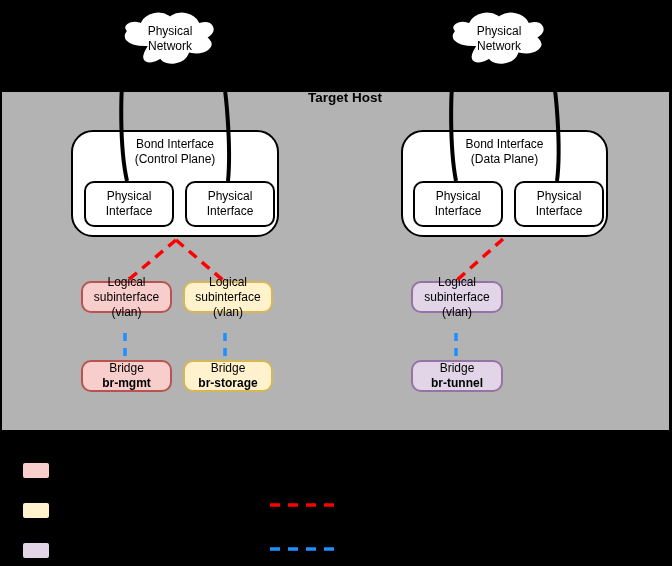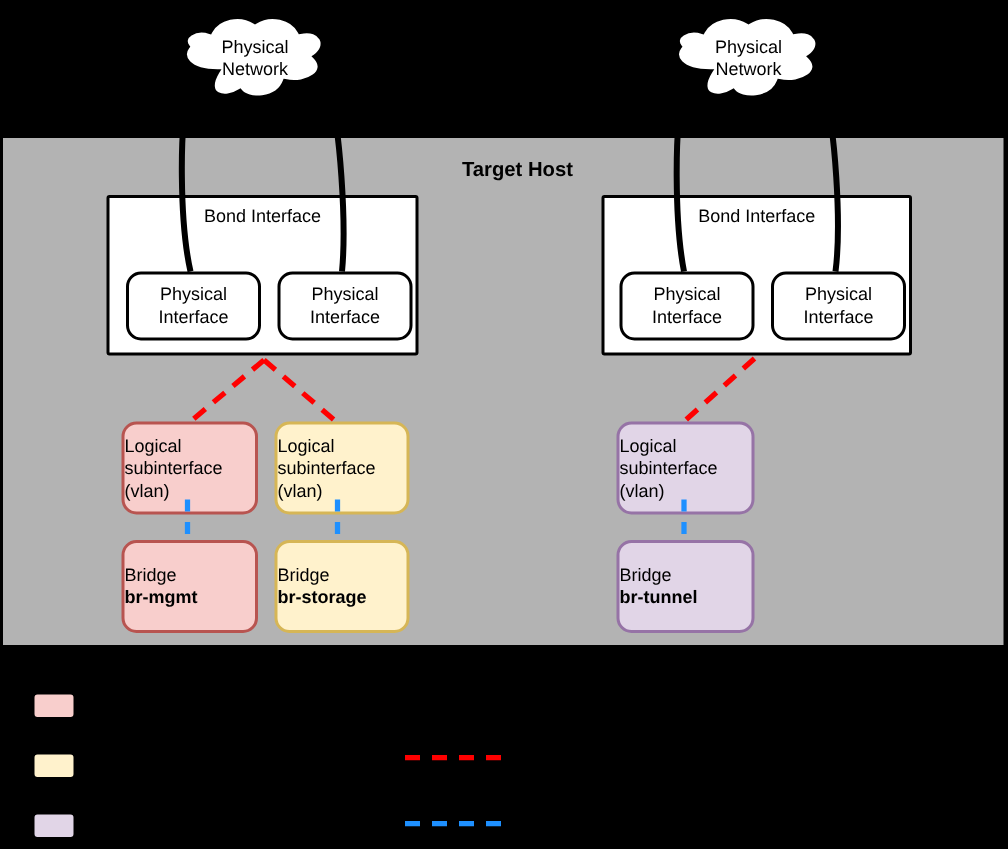--- a/index.html
+++ b/index.html
@@ -8,46 +8,46 @@
     background:var(--background,#000);
     font-family:"Liberation Sans", sans-serif;
     color:#000;
   }
   .canvas{position:absolute;inset:0;}
   .host{
     position:absolute;left:2px;top:92px;width:667px;height:338px;
     background:var(--host-bg,#b3b3b3);
   }
   .host-title{
-    position:absolute;left:275px;top:105px;width:140px;
+    position:absolute;left:275px;top:90px;width:140px;
     text-align:center;font-weight:bold;font-size:13.5px;
   }
   .bond{
     position:absolute;height:107px;
     background:var(--node-fill,#fff);
     border:2.5px solid var(--node-stroke,#000);
-    border-radius:2px;box-sizing:border-box;
+    border-radius:22px;box-sizing:border-box;
   }
   .bond-label{
     position:absolute;left:0;top:5px;width:100%;
     text-align:center;font-size:12px;line-height:15px;
   }
   .b{font-weight:bold;}
   .phys{
     position:absolute;top:49px;width:90px;height:46px;
     background:var(--node-fill,#fff);
     border:2px solid var(--node-stroke,#000);
     border-radius:10px;box-sizing:border-box;
     display:flex;flex-direction:column;justify-content:center;align-items:center;
     font-size:12px;line-height:15px;text-align:center;
   }
   .node{
-    position:absolute;width:91px;height:62px;
+    position:absolute;width:91px;height:32px;
     border:2px solid;border-radius:10px;box-sizing:border-box;
-    display:flex;flex-direction:column;justify-content:center;align-items:flex-start;
+    display:flex;flex-direction:column;justify-content:center;align-items:center;
     font-size:12px;line-height:15px;text-align:center;
   }
   .c-mgmt{background:var(--mgmt-fill,#f8cecc);border-color:var(--mgmt-stroke,#b85450);}
   .c-storage{background:var(--storage-fill,#fff2cc);border-color:var(--storage-stroke,#d6b656);}
   .c-tunnel{background:var(--tunnel-fill,#e1d5e7);border-color:var(--tunnel-stroke,#9673a6);}
   .swatch{
     position:absolute;left:21px;width:30px;height:19px;
     border:2px solid;border-radius:4px;box-sizing:border-box;
   }
   .overlay{position:absolute;inset:0;pointer-events:none;}
@@ -60,34 +60,36 @@
 <body>
 
 <div class="canvas">
 
   <div class="host"></div>
   <div class="host-title">Target Host</div>
 
   <div class="bond" style="left:71px;top:130px;width:208px;">
     <div class="bond-label">
       <div>Bond Interface</div>
+      <div>(Control Plane)</div>
     </div>
     <div class="phys" style="left:11px;">
       <div>Physical</div>
       <div>Interface</div>
     </div>
     <div class="phys" style="left:112px;">
       <div>Physical</div>
       <div>Interface</div>
     </div>
   </div>
 
   <div class="bond" style="left:401px;top:130px;width:207px;">
     <div class="bond-label">
       <div>Bond Interface</div>
+      <div>(Data Plane)</div>
     </div>
     <div class="phys" style="left:10px;">
       <div>Physical</div>
       <div>Interface</div>
     </div>
     <div class="phys" style="left:111px;">
       <div>Physical</div>
       <div>Interface</div>
     </div>
   </div>

